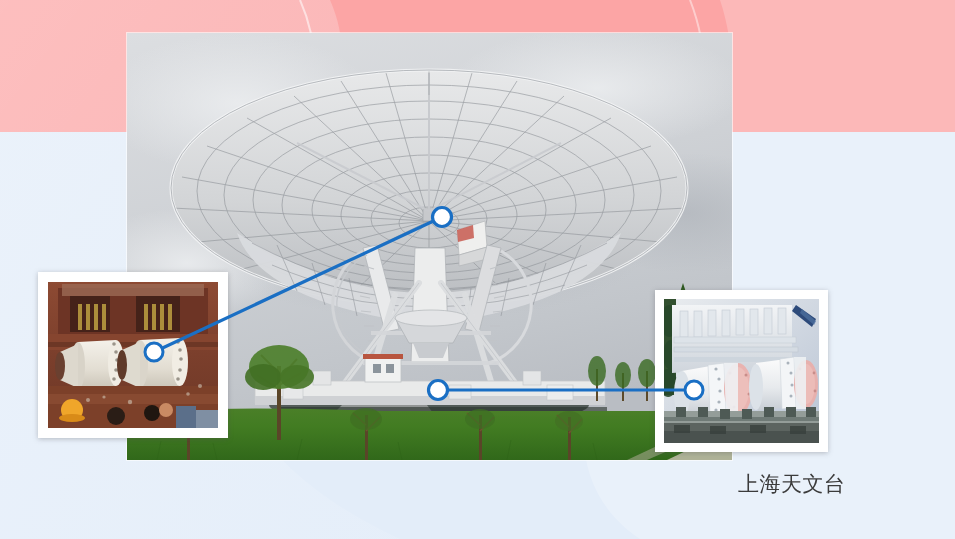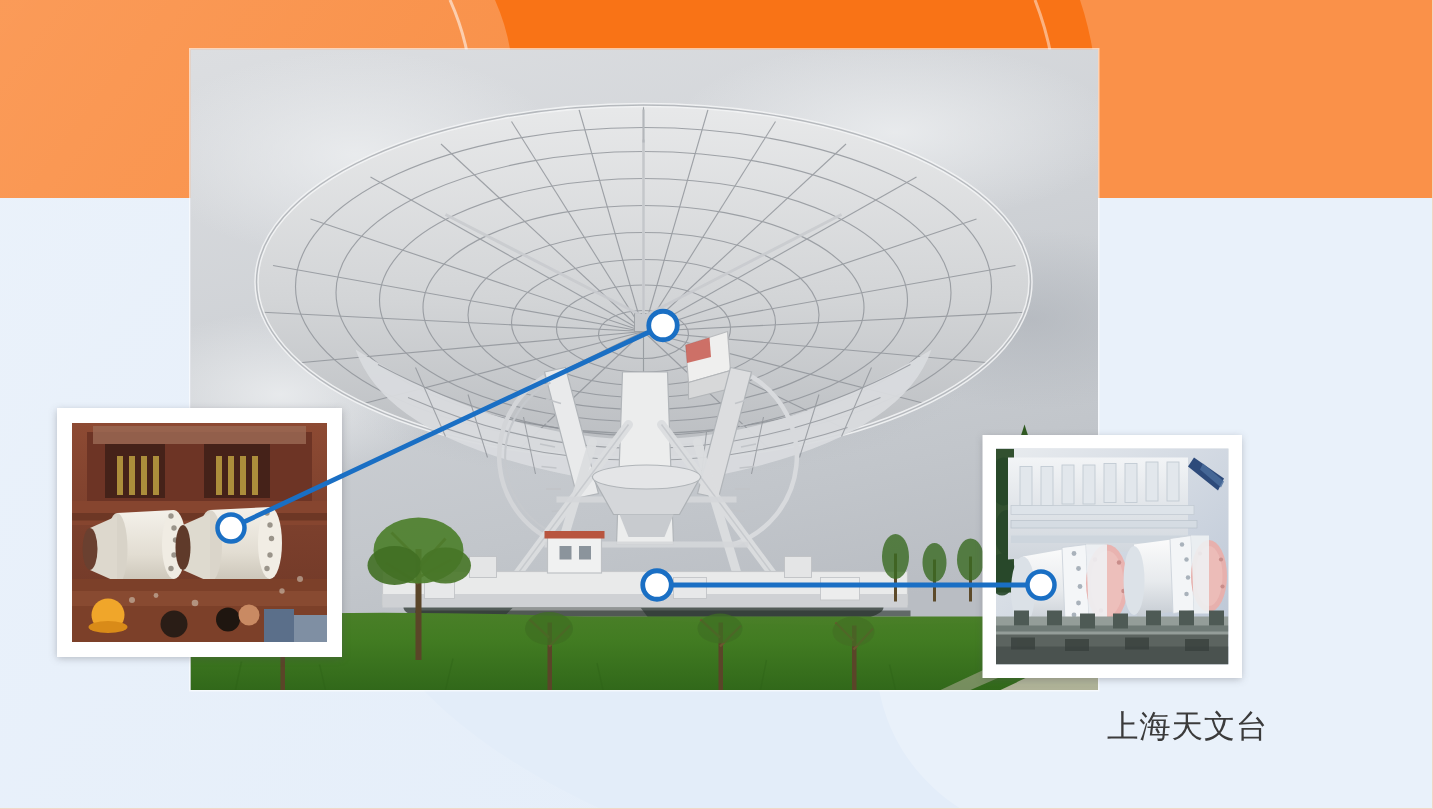--- a/index.html
+++ b/index.html
@@ -13,21 +13,21 @@
     overflow: hidden;
     font-family: "Liberation Sans", sans-serif;
     position: relative;
   }
 
   #slide {
     position: absolute;
     left: 0; top: 0;
     width: 955px;
     height: 539px;
-    background: #f97316;
+    background: #fca5a5;
     overflow: hidden;
   }
 
   
   .band-blue {
     position: absolute;
     left: 0;
     top: 132px;
     width: 955px;
     height: 407px;

